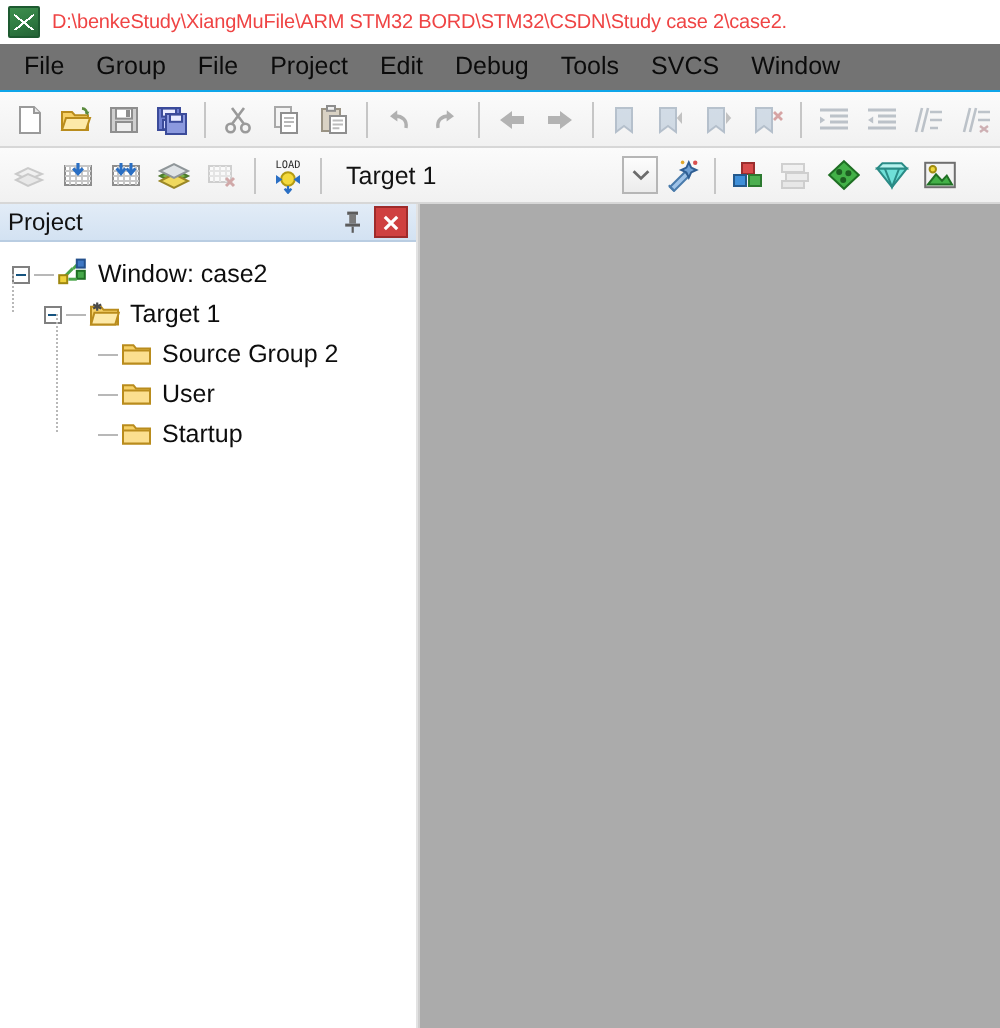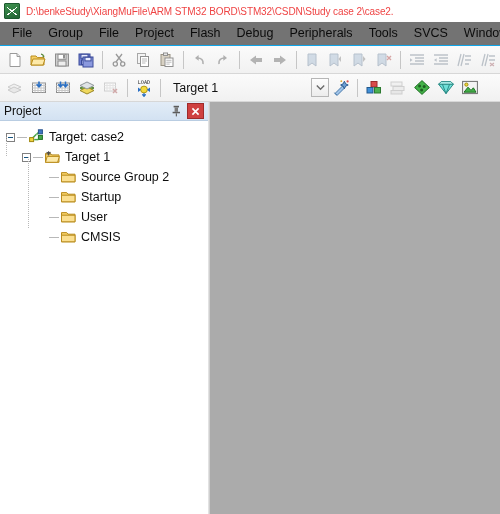--- a/index.html
+++ b/index.html
@@ -243,23 +243,22 @@
 <div class="titlebar">
   <div class="app-icon"></div>
   <div class="title-text">D:\benkeStudy\XiangMuFile\ARM STM32 BORD\STM32\CSDN\Study case 2\case2.</div>
 </div>
 
 <div class="menubar">
   <div class="menu-item">File</div>
   <div class="menu-item">Group</div>
   <div class="menu-item">File</div>
   <div class="menu-item">Project</div>
-  <div class="menu-item">Flash</div>
+  <div class="menu-item">Edit</div>
   <div class="menu-item">Debug</div>
-  <div class="menu-item">Peripherals</div>
   <div class="menu-item">Tools</div>
   <div class="menu-item">SVCS</div>
   <div class="menu-item">Window</div>
 
 </div>
 
 <div class="toolbar toolbar-1">
 
   <div class="tb-btn">
     <svg class="ico" width="16" height="16" viewBox="0 0 16 16">
@@ -569,21 +568,21 @@
         <div class="node-icon">
           <svg width="17" height="16" viewBox="0 0 17 16">
             <path d="M4 9.6l4.4-4.4" stroke="#4aa54a" stroke-width="1.5"></path>
             <path d="M8.6 5.4l3.2-3.2" stroke="#4aa54a" stroke-width="1.5"></path>
             <rect x="1.6" y="8.6" width="4" height="4" fill="#f0d23c" stroke="#9e8710"></rect>
             <rect x="10.4" y="0.8" width="4" height="4" fill="#3f78c4" stroke="#24508c"></rect>
             <rect x="10.4" y="6.4" width="4" height="4" fill="#46a84a" stroke="#1f6f24"></rect>
             <path d="M6.2 10.6h4.2" stroke="#4aa54a" stroke-width="1.5"></path>
           </svg>
         </div>
-        <div class="node-label">Target: case2</div>
+        <div class="node-label">Window: case2</div>
       </div>
 
       <div class="tree-row">
         <div class="indent" style="width:22px">
           <div class="guide" style="left:6px; top:-10px; height:20px;"></div>
         </div>
         <div class="expander"></div>
         <div class="dash"></div>
         <div class="node-icon">
           <svg width="17" height="16" viewBox="0 0 17 16">
@@ -613,49 +612,36 @@
         <div class="indent" style="width:49px">
           <div class="guide" style="left:28px; top:-10px; height:20px;"></div>
         </div>
         <div class="dash"></div>
         <div class="node-icon">
           <svg width="17" height="16" viewBox="0 0 17 16">
             <path d="M1.5 3.6h5.2l1.3 1.6H15v7.6H1.5z" fill="#f6d066" stroke="#b98c1d"></path>
             <path d="M1.5 6.2H15v6.6H1.5z" fill="#fbdf90" stroke="#b98c1d"></path>
           </svg>
         </div>
-        <div class="node-label">Startup</div>
+        <div class="node-label">User</div>
       </div>
 
       <div class="tree-row">
         <div class="indent" style="width:49px">
           <div class="guide" style="left:28px; top:-10px; height:20px;"></div>
         </div>
         <div class="dash"></div>
         <div class="node-icon">
           <svg width="17" height="16" viewBox="0 0 17 16">
             <path d="M1.5 3.6h5.2l1.3 1.6H15v7.6H1.5z" fill="#f6d066" stroke="#b98c1d"></path>
             <path d="M1.5 6.2H15v6.6H1.5z" fill="#fbdf90" stroke="#b98c1d"></path>
           </svg>
         </div>
-        <div class="node-label">User</div>
+        <div class="node-label">Startup</div>
       </div>
 
 
-      <div class="tree-row">
-        <div class="indent" style="width:49px">
-          <div class="guide" style="left:28px; top:-10px; height:11px;"></div>
-        </div>
-        <div class="dash"></div>
-        <div class="node-icon">
-          <svg width="17" height="16" viewBox="0 0 17 16">
-            <path d="M1.5 3.6h5.2l1.3 1.6H15v7.6H1.5z" fill="#f6d066" stroke="#b98c1d"></path>
-            <path d="M1.5 6.2H15v6.6H1.5z" fill="#fbdf90" stroke="#b98c1d"></path>
-          </svg>
-        </div>
-        <div class="node-label">CMSIS</div>
-      </div>
 
     </div>
   </div>
 
   <div class="editor-area"></div>
 </div>
 
 </body></html>

